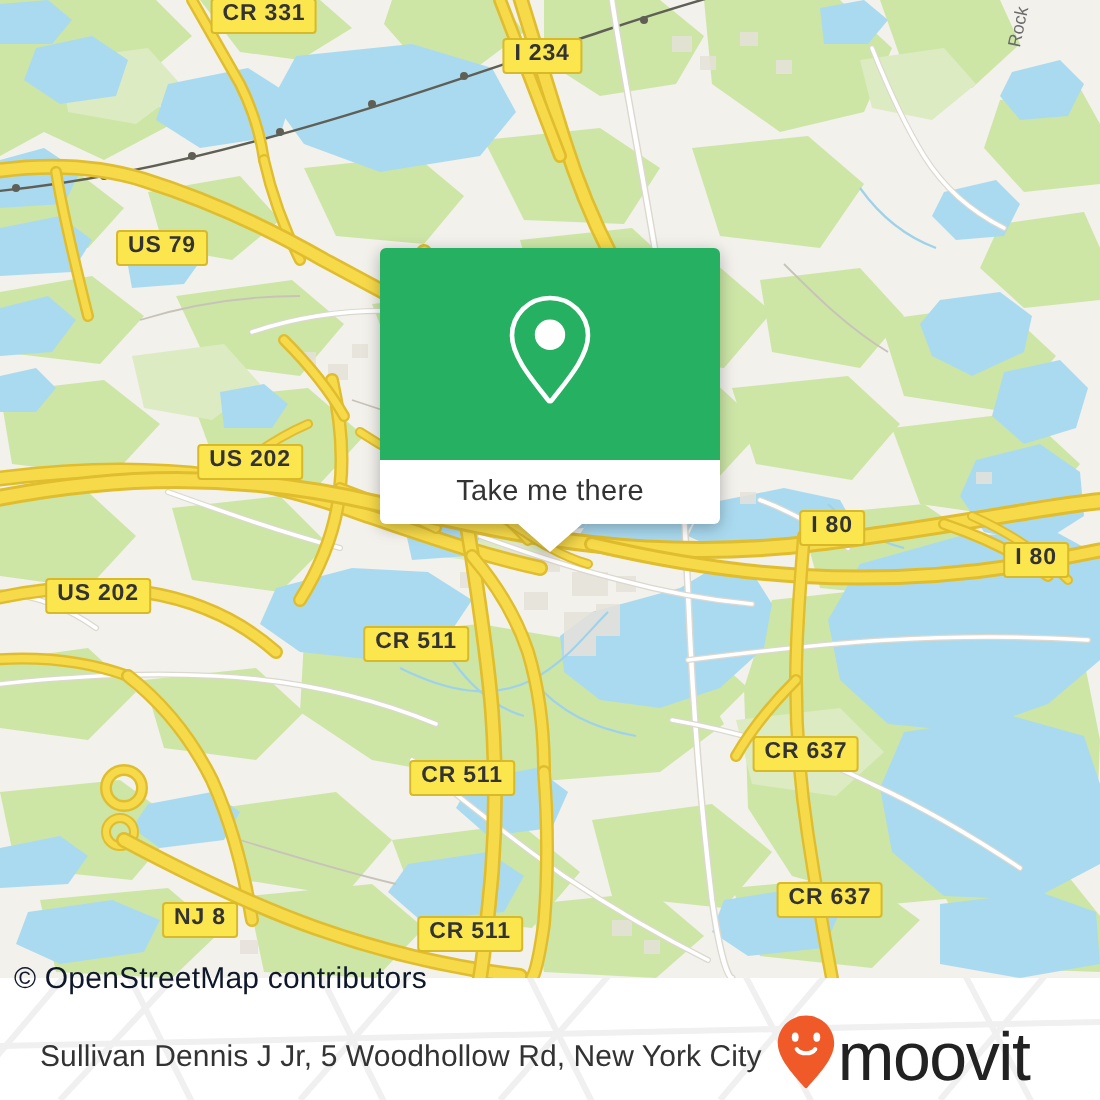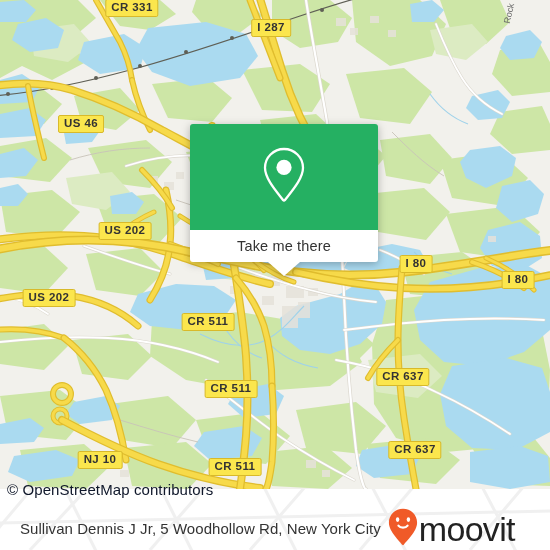--- a/index.html
+++ b/index.html
@@ -37,21 +37,21 @@
     letter-spacing: 0.1px;
     white-space: nowrap;
     z-index: 40;
   }
 
   
   #popup {
     position: absolute;
     left: 190px;
     top: 124px;
-    width: 188px;
+    width: 170px;
     z-index: 60;
     filter: drop-shadow(0 2px 4px rgba(0,0,0,0.28));
   }
   #popup-head {
     height: 106px;
     background: #25b062;
     border-radius: 3px 3px 0 0;
     display: flex;
     align-items: center;
     justify-content: center;
@@ -413,28 +413,28 @@
         <path class="rdM" d="M180,216 C192,224 204,230 216,234" stroke-width="3"></path>
         <path class="rdMc" d="M116,236 C128,226 140,218 154,212" stroke-width="5"></path>
         <path class="rdM" d="M116,236 C128,226 140,218 154,212" stroke-width="3"></path>
       </g>
 
       <text x="512" y="14" transform="rotate(-78 512 14)" font-family="Liberation Sans, sans-serif" font-size="9" fill="#6b6b6b" text-anchor="middle">Rock</text>
     </svg>
 
     <div id="shields">
         <div style="position: absolute; left: 132px; top: 8px; transform: translate(-50%, -50%); background: rgb(251, 230, 77); border: 1.5px solid rgb(216, 185, 42); border-radius: 2px; padding: 1px 5px 2px; font: bold 11.5px / 13px &quot;Liberation Sans&quot;, sans-serif; color: rgb(51, 51, 51); white-space: nowrap; letter-spacing: 0.4px; z-index: 30;"><span>CR 331</span></div>
-        <div style="position: absolute; left: 271px; top: 28px; transform: translate(-50%, -50%); background: rgb(251, 230, 77); border: 1.5px solid rgb(216, 185, 42); border-radius: 2px; padding: 1px 5px 2px; font: bold 11.5px / 13px &quot;Liberation Sans&quot;, sans-serif; color: rgb(51, 51, 51); white-space: nowrap; letter-spacing: 0.4px; z-index: 30;"><span>I 287</span></div>
-        <div style="position: absolute; left: 81px; top: 124px; transform: translate(-50%, -50%); background: rgb(251, 230, 77); border: 1.5px solid rgb(216, 185, 42); border-radius: 2px; padding: 1px 5px 2px; font: bold 11.5px / 13px &quot;Liberation Sans&quot;, sans-serif; color: rgb(51, 51, 51); white-space: nowrap; letter-spacing: 0.4px; z-index: 30;"><span>US 46</span></div>
+        <div style="position: absolute; left: 271px; top: 28px; transform: translate(-50%, -50%); background: rgb(251, 230, 77); border: 1.5px solid rgb(216, 185, 42); border-radius: 2px; padding: 1px 5px 2px; font: bold 11.5px / 13px &quot;Liberation Sans&quot;, sans-serif; color: rgb(51, 51, 51); white-space: nowrap; letter-spacing: 0.4px; z-index: 30;"><span>I 234</span></div>
+        <div style="position: absolute; left: 81px; top: 124px; transform: translate(-50%, -50%); background: rgb(251, 230, 77); border: 1.5px solid rgb(216, 185, 42); border-radius: 2px; padding: 1px 5px 2px; font: bold 11.5px / 13px &quot;Liberation Sans&quot;, sans-serif; color: rgb(51, 51, 51); white-space: nowrap; letter-spacing: 0.4px; z-index: 30;"><span>US 79</span></div>
         <div style="position: absolute; left: 125px; top: 231px; transform: translate(-50%, -50%); background: rgb(251, 230, 77); border: 1.5px solid rgb(216, 185, 42); border-radius: 2px; padding: 1px 5px 2px; font: bold 11.5px / 13px &quot;Liberation Sans&quot;, sans-serif; color: rgb(51, 51, 51); white-space: nowrap; letter-spacing: 0.4px; z-index: 30;"><span>US 202</span></div>
         <div style="position: absolute; left: 49px; top: 298px; transform: translate(-50%, -50%); background: rgb(251, 230, 77); border: 1.5px solid rgb(216, 185, 42); border-radius: 2px; padding: 1px 5px 2px; font: bold 11.5px / 13px &quot;Liberation Sans&quot;, sans-serif; color: rgb(51, 51, 51); white-space: nowrap; letter-spacing: 0.4px; z-index: 30;"><span>US 202</span></div>
         <div style="position: absolute; left: 208px; top: 322px; transform: translate(-50%, -50%); background: rgb(251, 230, 77); border: 1.5px solid rgb(216, 185, 42); border-radius: 2px; padding: 1px 5px 2px; font: bold 11.5px / 13px &quot;Liberation Sans&quot;, sans-serif; color: rgb(51, 51, 51); white-space: nowrap; letter-spacing: 0.4px; z-index: 30;"><span>CR 511</span></div>
         <div style="position: absolute; left: 231px; top: 389px; transform: translate(-50%, -50%); background: rgb(251, 230, 77); border: 1.5px solid rgb(216, 185, 42); border-radius: 2px; padding: 1px 5px 2px; font: bold 11.5px / 13px &quot;Liberation Sans&quot;, sans-serif; color: rgb(51, 51, 51); white-space: nowrap; letter-spacing: 0.4px; z-index: 30;"><span>CR 511</span></div>
         <div style="position: absolute; left: 235px; top: 467px; transform: translate(-50%, -50%); background: rgb(251, 230, 77); border: 1.5px solid rgb(216, 185, 42); border-radius: 2px; padding: 1px 5px 2px; font: bold 11.5px / 13px &quot;Liberation Sans&quot;, sans-serif; color: rgb(51, 51, 51); white-space: nowrap; letter-spacing: 0.4px; z-index: 30;"><span>CR 511</span></div>
-        <div style="position: absolute; left: 100px; top: 460px; transform: translate(-50%, -50%); background: rgb(251, 230, 77); border: 1.5px solid rgb(216, 185, 42); border-radius: 2px; padding: 1px 5px 2px; font: bold 11.5px / 13px &quot;Liberation Sans&quot;, sans-serif; color: rgb(51, 51, 51); white-space: nowrap; letter-spacing: 0.4px; z-index: 30;"><span>NJ 10</span></div>
+        <div style="position: absolute; left: 100px; top: 460px; transform: translate(-50%, -50%); background: rgb(251, 230, 77); border: 1.5px solid rgb(216, 185, 42); border-radius: 2px; padding: 1px 5px 2px; font: bold 11.5px / 13px &quot;Liberation Sans&quot;, sans-serif; color: rgb(51, 51, 51); white-space: nowrap; letter-spacing: 0.4px; z-index: 30;"><span>NJ 8</span></div>
         <div style="position: absolute; left: 416px; top: 264px; transform: translate(-50%, -50%); background: rgb(251, 230, 77); border: 1.5px solid rgb(216, 185, 42); border-radius: 2px; padding: 1px 5px 2px; font: bold 11.5px / 13px &quot;Liberation Sans&quot;, sans-serif; color: rgb(51, 51, 51); white-space: nowrap; letter-spacing: 0.4px; z-index: 30;"><span>I 80</span></div>
         <div style="position: absolute; left: 518px; top: 280px; transform: translate(-50%, -50%); background: rgb(251, 230, 77); border: 1.5px solid rgb(216, 185, 42); border-radius: 2px; padding: 1px 5px 2px; font: bold 11.5px / 13px &quot;Liberation Sans&quot;, sans-serif; color: rgb(51, 51, 51); white-space: nowrap; letter-spacing: 0.4px; z-index: 30;"><span>I 80</span></div>
         <div style="position: absolute; left: 403px; top: 377px; transform: translate(-50%, -50%); background: rgb(251, 230, 77); border: 1.5px solid rgb(216, 185, 42); border-radius: 2px; padding: 1px 5px 2px; font: bold 11.5px / 13px &quot;Liberation Sans&quot;, sans-serif; color: rgb(51, 51, 51); white-space: nowrap; letter-spacing: 0.4px; z-index: 30;"><span>CR 637</span></div>
         <div style="position: absolute; left: 415px; top: 450px; transform: translate(-50%, -50%); background: rgb(251, 230, 77); border: 1.5px solid rgb(216, 185, 42); border-radius: 2px; padding: 1px 5px 2px; font: bold 11.5px / 13px &quot;Liberation Sans&quot;, sans-serif; color: rgb(51, 51, 51); white-space: nowrap; letter-spacing: 0.4px; z-index: 30;"><span>CR 637</span></div>
       </div>
   </div>
 
   <div id="attribution">© OpenStreetMap contributors</div>
 
   <div id="popup">

